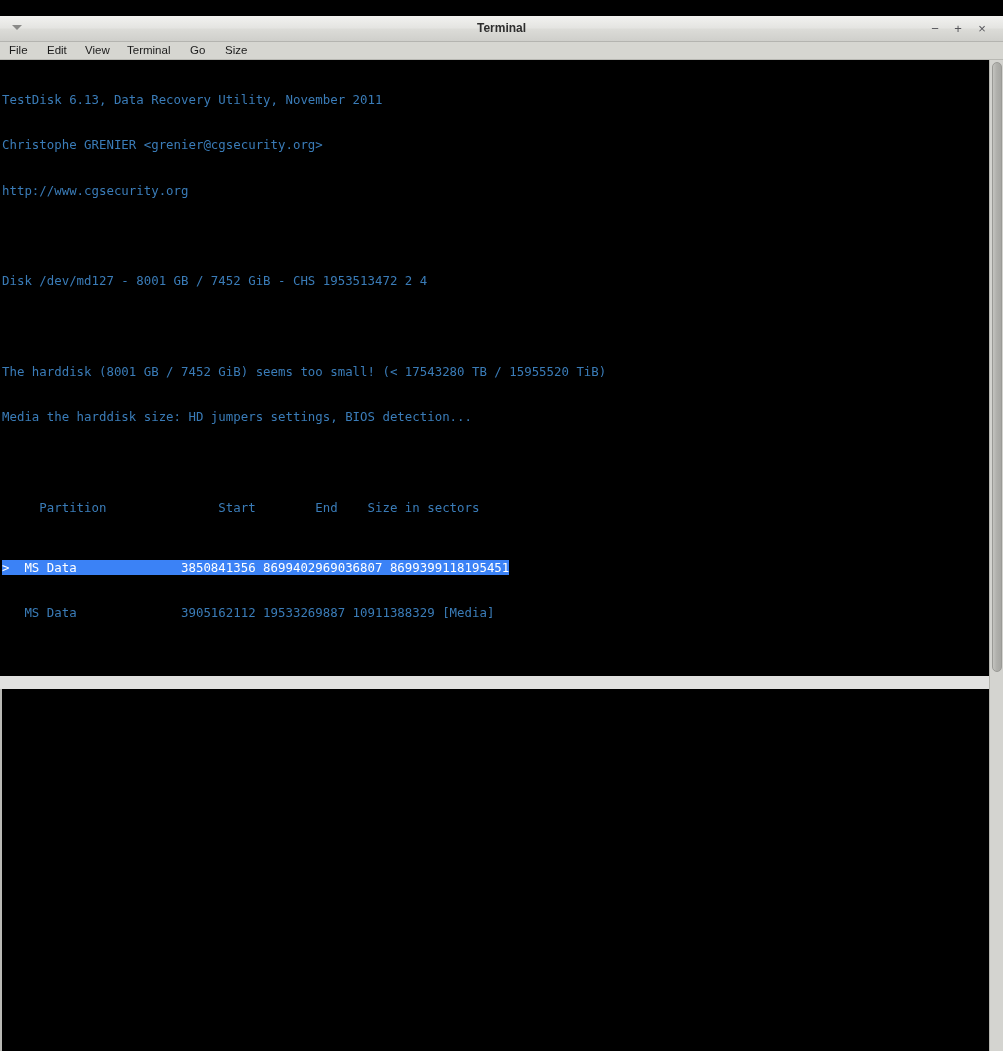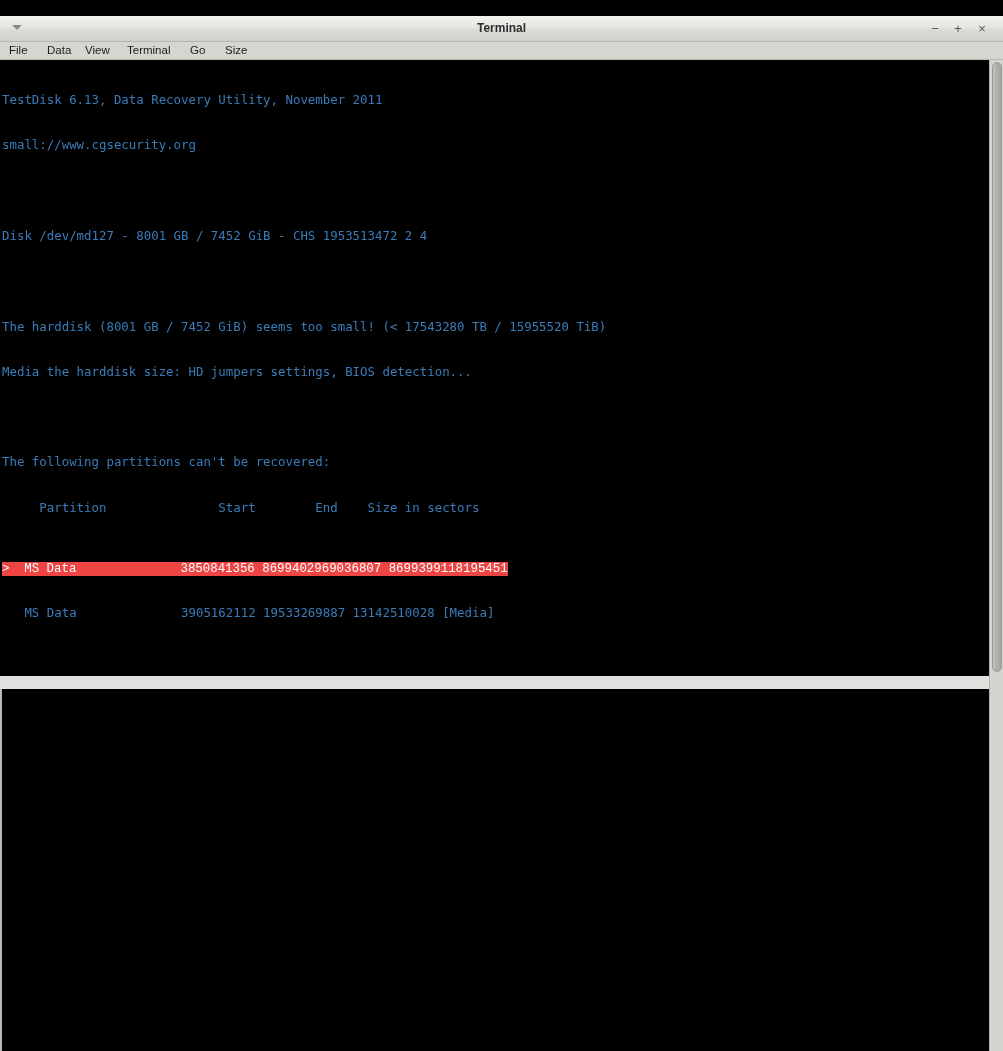--- a/index.html
+++ b/index.html
@@ -103,23 +103,22 @@
     left: 2px; top: 2px;
     font-family: "DejaVu Sans Mono", "Liberation Mono", monospace;
     font-size: 12.4px;
     line-height: 15.1px;
     color: #3a7cb8;
     white-space: pre;
     letter-spacing: 0px;
   }
   .tline { height: 15.1px; white-space: pre; }
   .hl {
-    background: #ef4444;
+    background: #3b82f6;
     color: #ffffff;
-    font-family: Liberation Mono, monospace;
   }
 
   
   #scroll-col {
     position: absolute;
     left: 989px; top: 44px;
     width: 14px;
     height: 616px;
     background: #d4d4d0;
     border-left: 1px solid #b5b5b0;
@@ -193,42 +192,42 @@
   <div id="titlebar">
     <div id="window-menu-arrow"></div>
     <div id="title-text">Terminal</div>
     <div class="wbtn" id="btn-min">−</div>
     <div class="wbtn" id="btn-max">+</div>
     <div class="wbtn" id="btn-close">×</div>
   </div>
 
   <div id="menubar">
     <div class="menu-item" style="left:4px">File</div>
-    <div class="menu-item" style="left:42px">Data</div>
+    <div class="menu-item" style="left:42px">Edit</div>
     <div class="menu-item" style="left:80px">View</div>
     <div class="menu-item" style="left:122px">Terminal</div>
     <div class="menu-item" style="left:185px">Go</div>
     <div class="menu-item" style="left:220px">Size</div>
   </div>
 
   <div id="term-pane">
     <div id="term-text">
       <div class="tline">TestDisk 6.13, Data Recovery Utility, November 2011</div>
-      <div class="tline">small://www.cgsecurity.org</div>
+      <div class="tline">Christophe GRENIER &lt;grenier@cgsecurity.org&gt;</div>
+      <div class="tline">http://www.cgsecurity.org</div>
       <div class="tline"> </div>
       <div class="tline">Disk /dev/md127 - 8001 GB / 7452 GiB - CHS 1953513472 2 4</div>
       <div class="tline"> </div>
       <div class="tline">The harddisk (8001 GB / 7452 GiB) seems too small! (&lt; 17543280 TB / 15955520 TiB)</div>
       <div class="tline">Media the harddisk size: HD jumpers settings, BIOS detection...</div>
       <div class="tline"> </div>
-      <div class="tline">The following partitions can't be recovered:</div>
       <div class="tline">     Partition               Start        End    Size in sectors</div>
 
       <div class="tline"><span class="hl">&gt;  MS Data              3850841356 8699402969036807 8699399118195451</span></div>
-      <div class="tline">   MS Data              3905162112 19533269887 13142510028 [Media]</div>
+      <div class="tline">   MS Data              3905162112 19533269887 10911388329 [Media]</div>
       
       
       
       
       
       
       
       
 
       

